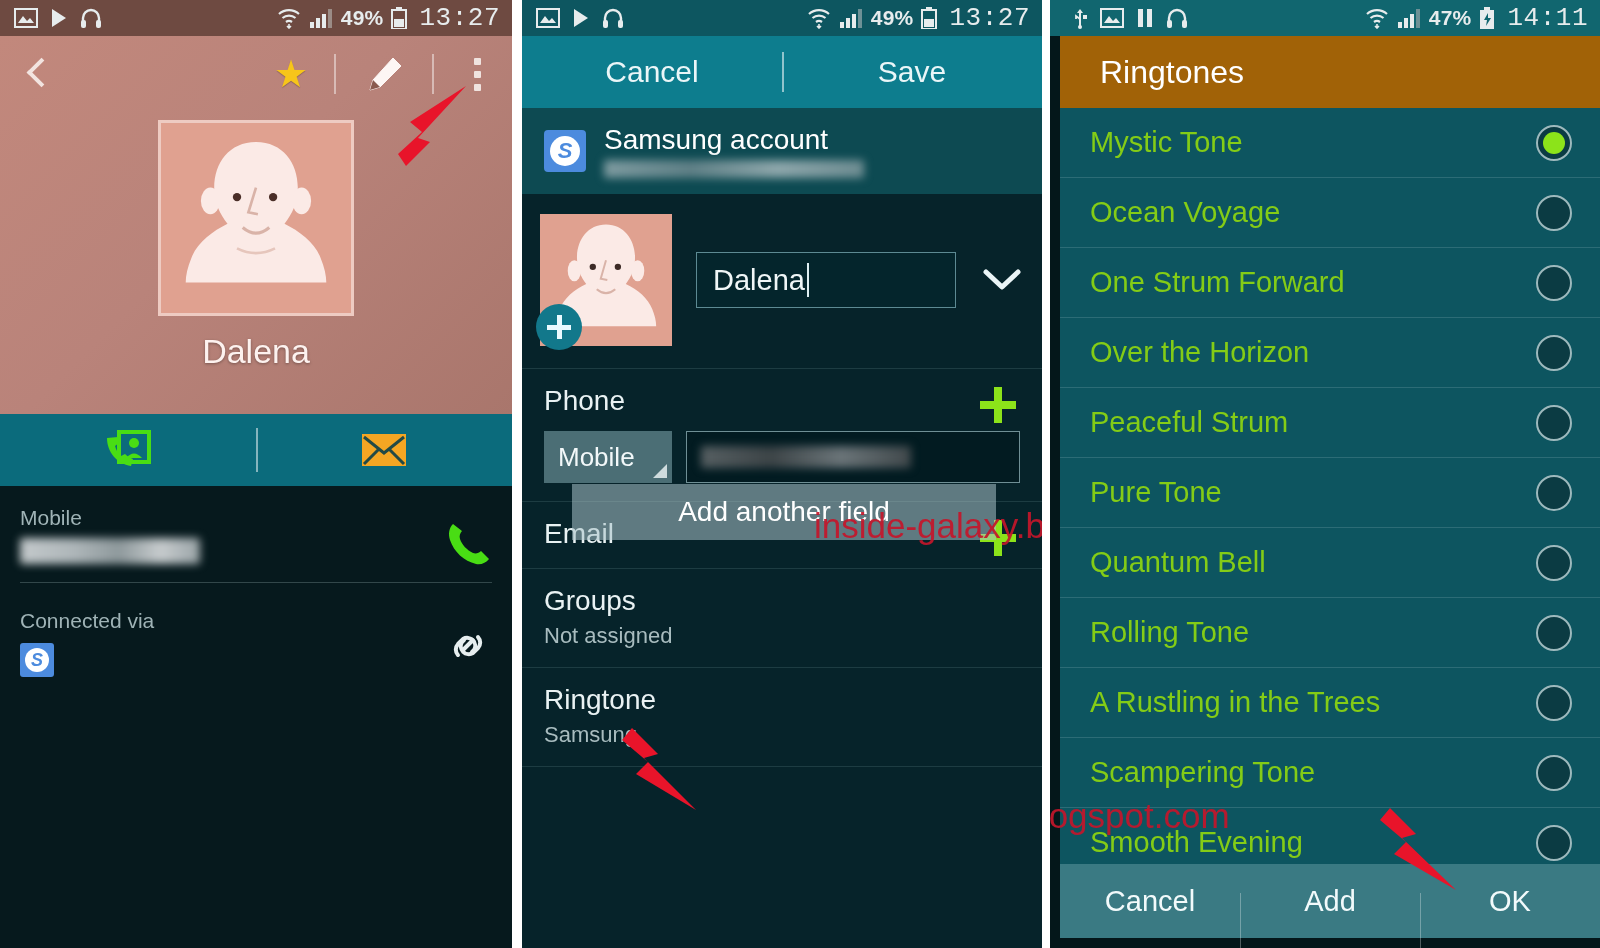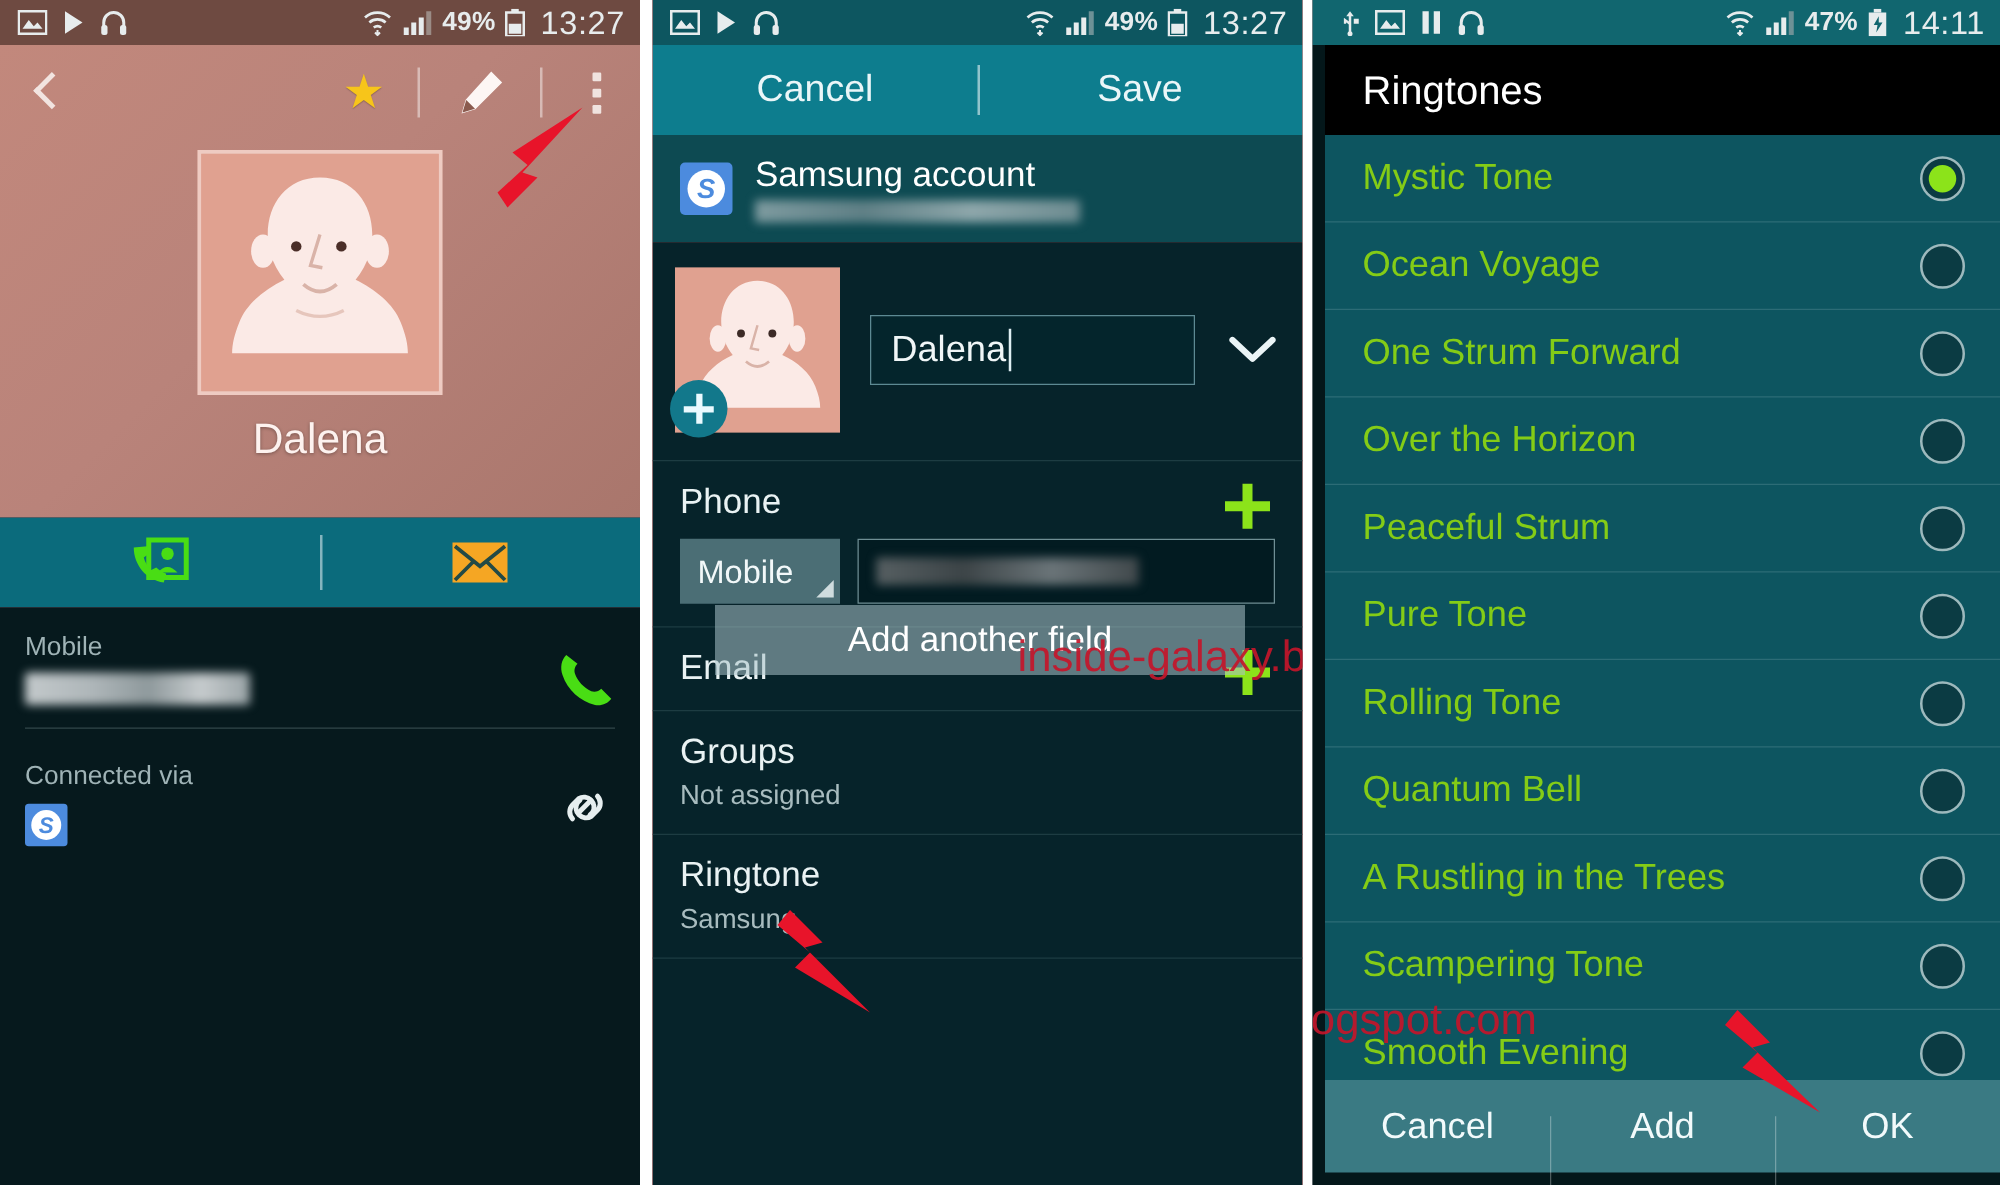--- a/index.html
+++ b/index.html
@@ -29,21 +29,21 @@
     height: 36px; display: flex; align-items: center;
     padding: 0 12px 0 14px; color: #e7eced; font-size: 23px;
     letter-spacing: .2px;
   }
   .statusbar.brown { background: #6e4a41; }
   .statusbar.teal  { background: #0d5660; }
   .sb-left { display: flex; align-items: center; gap: 12px; }
   .sb-right { margin-left: auto; display: flex; align-items: center; gap: 8px; }
   .sb-ico { display: inline-flex; align-items: center; justify-content: center; }
   .sb-pct { font-size: 21px; font-weight: 600; }
-  .sb-time { font-size: 26px; margin-left: 4px; letter-spacing: .5px; }
+  .sb-time { font-size: 26px; margin-left: 4px; letter-spacing: .5px; font-family: Liberation Mono, monospace; }
 
   
   .p1-hero {
     background: linear-gradient(135deg,#c2887c 0%, #b9837a 45%, #a9766c 100%);
     height: 378px; position: relative;
   }
   .p1-actions { display: flex; align-items: center; height: 76px; padding: 0 18px; }
   .back-chevron { width: 40px; height: 40px; position: relative; }
   .back-chevron::before {
     content: ""; position: absolute; left: 13px; top: 8px;
@@ -128,22 +128,22 @@
     display: flex; align-items: center; padding-left: 14px; }
   .num-redact { width: 210px; height: 22px; border-radius: 2px;
     background: linear-gradient(90deg,#565f62,#3c4447,#6a7478,#40484b); filter: blur(4px); }
 
   .add-field-btn { position: absolute; left: 50px; top: 290px; width: 424px; height: 56px;
     background: rgba(170,195,200,.55); display:flex; align-items:center; justify-content:center;
     color:#ffffff; font-size: 28px; }
 
   
   .p3-inner { position: relative; height: calc(948px - 36px); background: #04171a; }
-  .rt-header { height: 72px; background: #000000; display: flex; align-items: center;
-    padding-left: 30px; margin-left: 10px; }
+  .rt-header { height: 72px; background: #a16207; display: flex; align-items: center;
+    padding-left: 40px; margin-left: 10px; }
   .rt-header span { color: #ffffff; font-size: 32px; }
   .rt-list { margin-left: 10px; background: #0d5560; }
   .rt-item { height: 70px; display: flex; align-items: center; padding: 0 0 0 30px;
     border-bottom: 1px solid #2c6c76; position: relative; }
   .rt-item span { color: #84cc16; font-size: 29px; }
   .radio { position: absolute; right: 28px; top: 50%; transform: translateY(-50%);
     width: 36px; height: 36px; border-radius: 50%; border: 2px solid #9db9bd; background: #0b3b43; }
   .radio.on { background: #0b3b43; display: flex; align-items: center; justify-content: center; }
   .radio.on::after { content:""; width: 22px; height: 22px; border-radius: 50%; background: #8ce31a; }
 
@@ -532,25 +532,25 @@
         </div>
         <div class="rt-item">
           <span>Peaceful Strum</span>
           <div class="radio"></div>
         </div>
         <div class="rt-item">
           <span>Pure Tone</span>
           <div class="radio"></div>
         </div>
         <div class="rt-item">
+          <span>Quantum Bell</span>
+          <div class="radio"></div>
+        </div>
+        <div class="rt-item">
           <span>Rolling Tone</span>
-          <div class="radio"></div>
-        </div>
-        <div class="rt-item">
-          <span>Quantum Bell</span>
           <div class="radio"></div>
         </div>
         <div class="rt-item">
           <span>A Rustling in the Trees</span>
           <div class="radio"></div>
         </div>
         <div class="rt-item">
           <span>Scampering Tone</span>
           <div class="radio"></div>
         </div>

